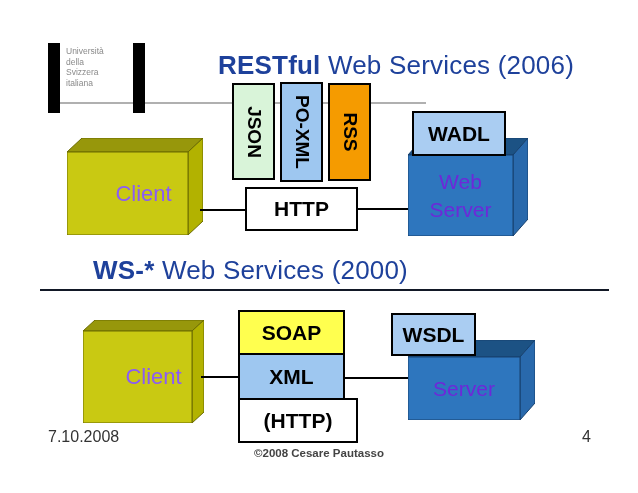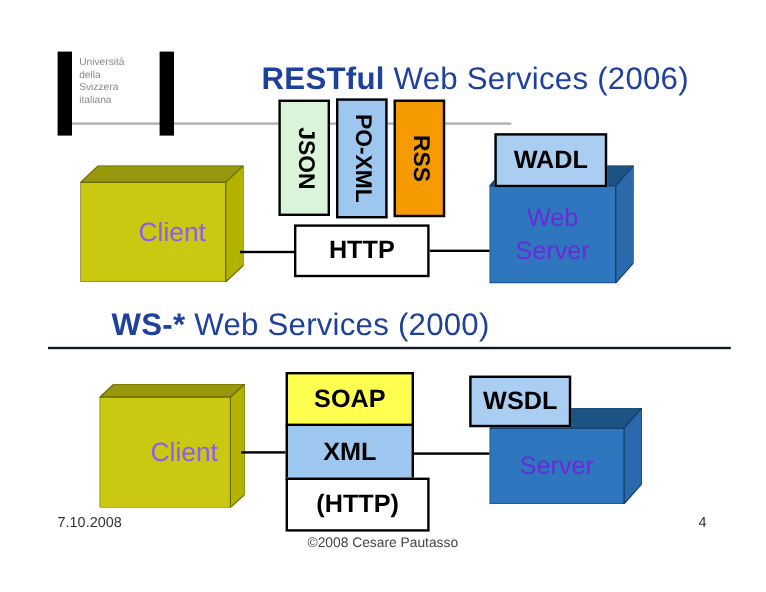--- a/index.html
+++ b/index.html
@@ -41,22 +41,22 @@
   .cube { position:absolute; }
   .cube-label { position:absolute; display:flex; flex-direction:column;
     align-items:center; justify-content:center; text-align:center; }
   .cube-label.dark { color:#8b5cf6; font-size:22px;padding-left:16px; }
   .cube-label.light { color:#6d28d9; font-size:21px; line-height:28px; }
 
   
   .connector { position:absolute; height:2px; background:#000; }
 
   
-  .footer-text { position:absolute; font-size:12px; color:#333; }
-  .footer-copy { position:absolute; font-size:11.5px; color:#444; }
+  .footer-text { position:absolute; font-size:16px; color:#333; }
+  .footer-copy { position:absolute; font-size:11.5px; color:#444;font-weight:bold; }
 </style>
 </head>
 <body>
 
 <div class="slide">
 
   <div class="logo-hline"></div>
   <div class="logo-bar" style="left:48px; top:43px;"></div>
   <div class="logo-bar" style="left:133px; top:43px;"></div>
   <div class="logo-text gray" style="left:66px; top:46px;">

